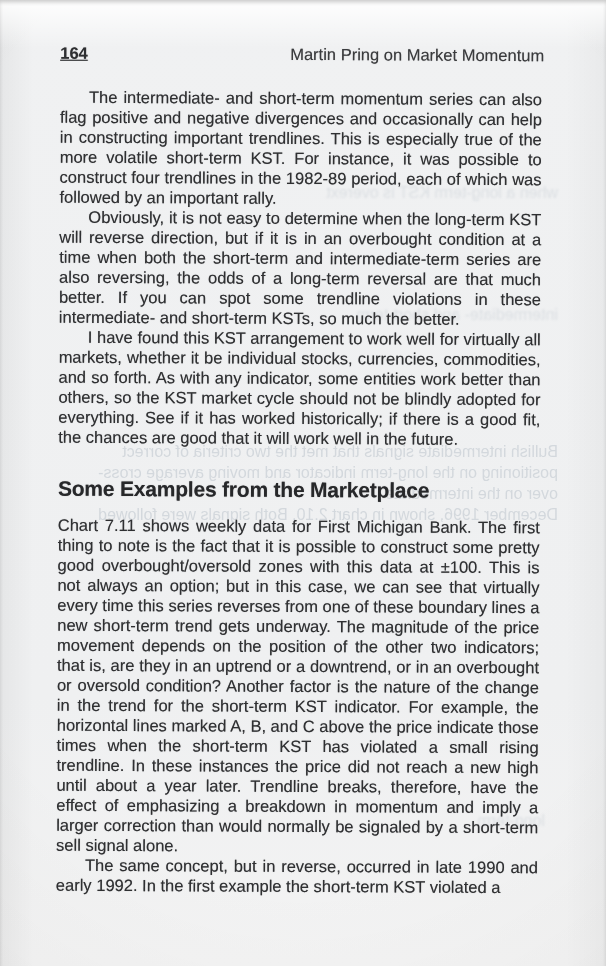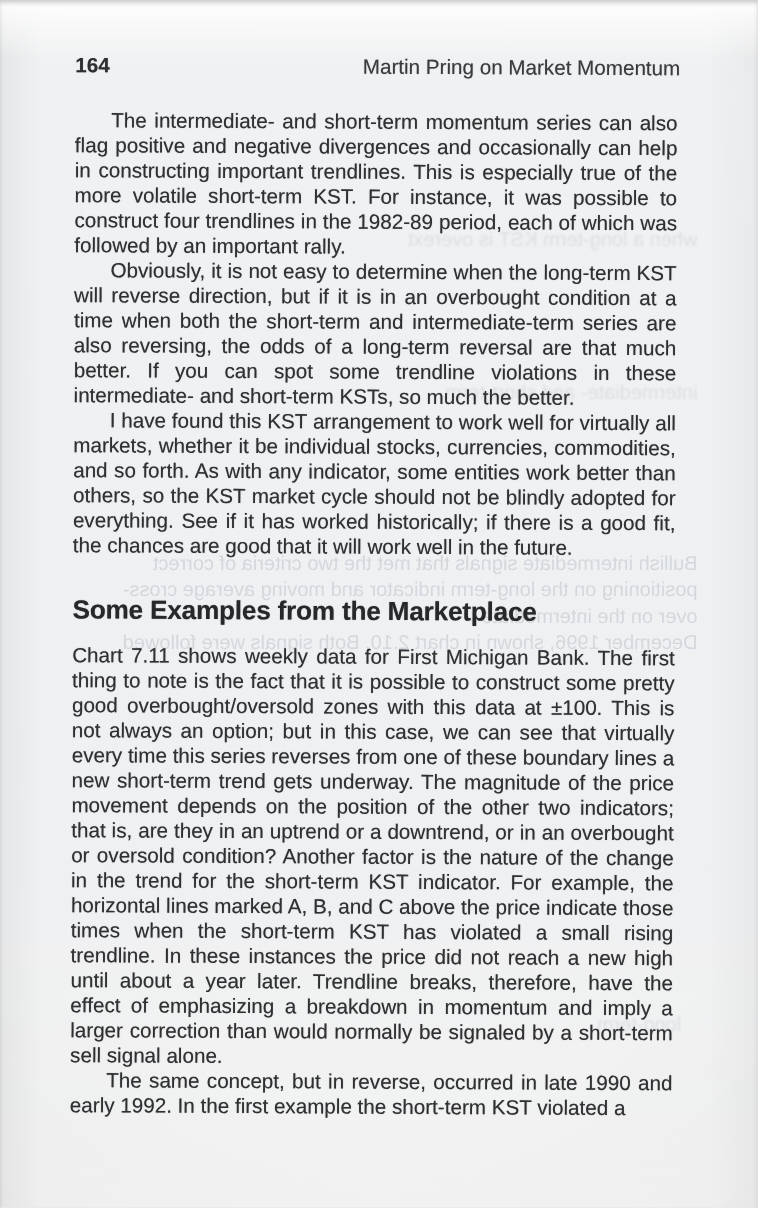--- a/index.html
+++ b/index.html
@@ -66,21 +66,21 @@
     left: 58px;
     right: 64px;
     display: flex;
     justify-content: space-between;
     align-items: baseline;
     font-size: 16.5px;
     line-height: 20px;
     color: #3a3b3d;
     text-shadow: 0 0 0.7px rgba(45,45,50,0.5);
   }
-  .pagenum { font-weight: bold; color: #2e2f31; }
+  .pagenum { font-weight: bold; color: #2e2f31; text-decoration: underline; }
   .body-text {
     position: absolute;
     top: 88px;
     left: 58px;
     width: 482px;
     font-size: 16.5px;
     line-height: 20px;
     color: #2f3032;
     text-shadow: 0 0 0.7px rgba(45,45,50,0.55);
   }

